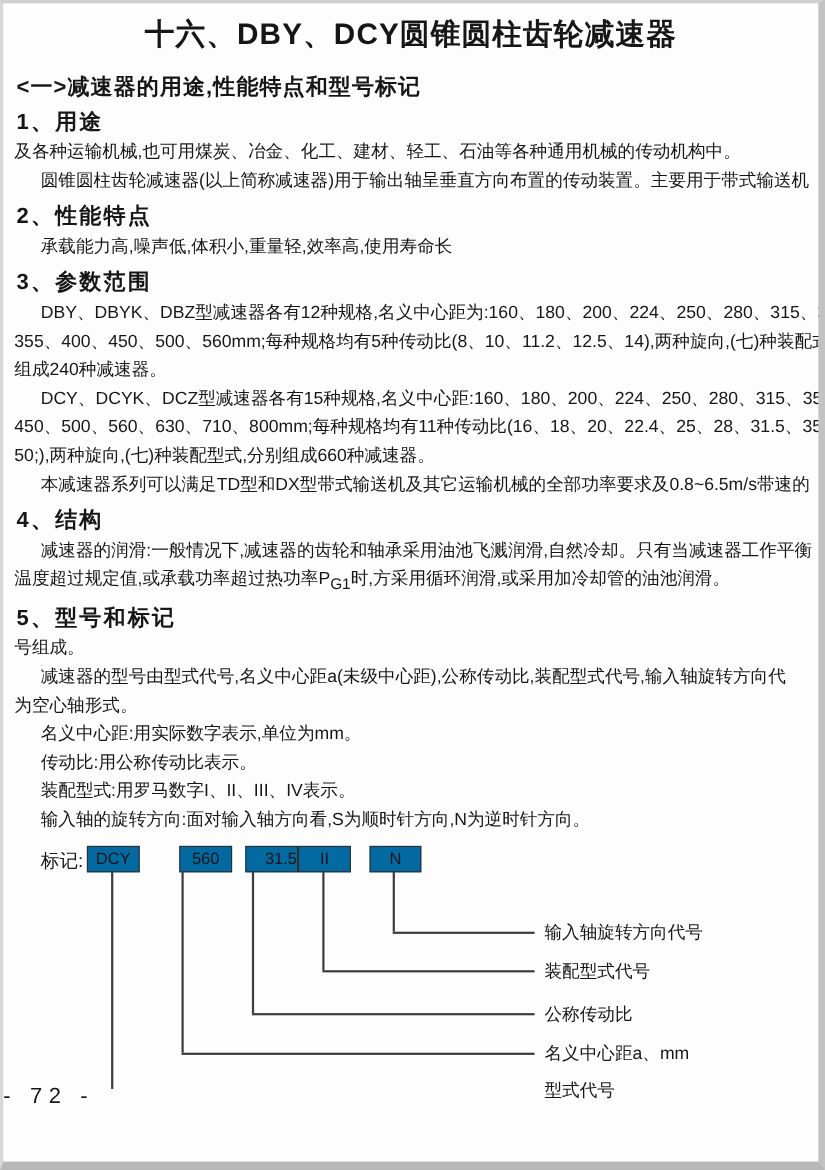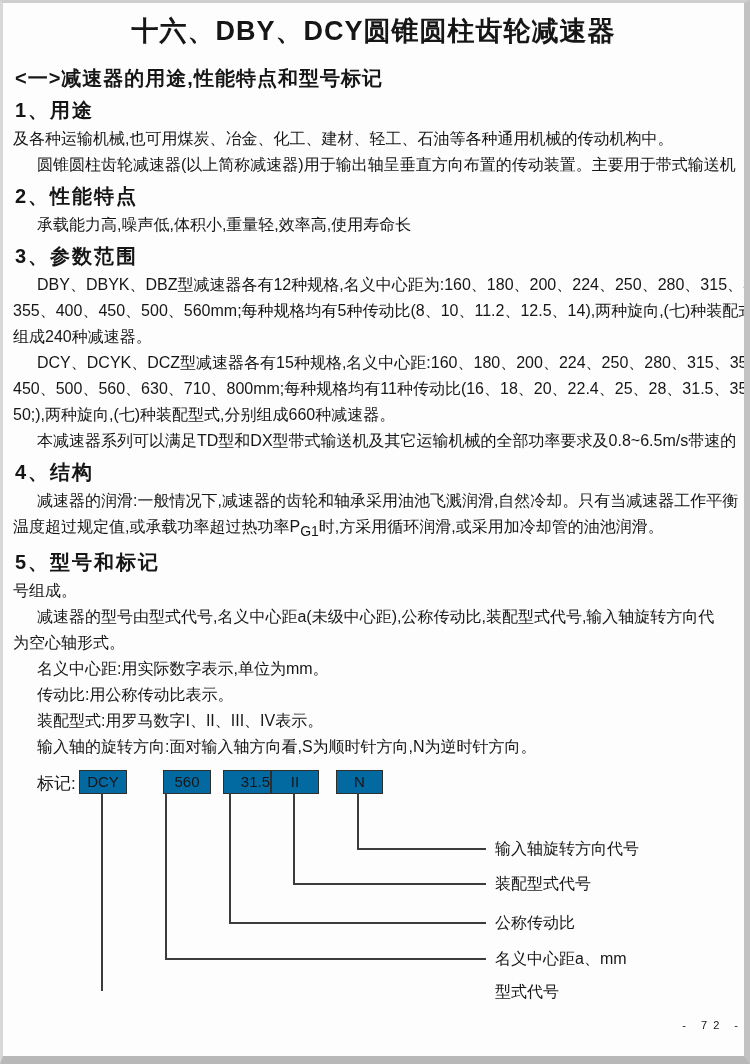--- a/index.html
+++ b/index.html
@@ -71,22 +71,22 @@
   .elbow.e4 { top: 113px; left: 290px; width: 193px; }
   .elbow.e5 { top: 78px;  left: 354px; width: 129px; }
   .callout-label { position: absolute; left: 492px; font-size: 16px; white-space: nowrap; }
   .callout-label.c1 { top: 212px; }
   .callout-label.c2 { top: 179px; }
   .callout-label.c3 { top: 143px; }
   .callout-label.c4 { top: 104px; }
   .callout-label.c5 { top: 69px; }
 
   .page-num {
-    position: absolute; top: 1016px; left: 0; width: 100%;
-    text-align: right; font-size: 11px; letter-spacing: 6px;
+    position: absolute; top: 983px; left: 0; width: 100%;
+    text-align: left; font-size: 20px; letter-spacing: 6px;
   }
 </style>
 </head>
 <body>
 
 <div class="page">
 
   <h1 class="title">十六、DBY、DCY圆锥圆柱齿轮减速器</h1>
 
   <div class="intro-heading">&lt;一&gt;减速器的用途,性能特点和型号标记</div>

